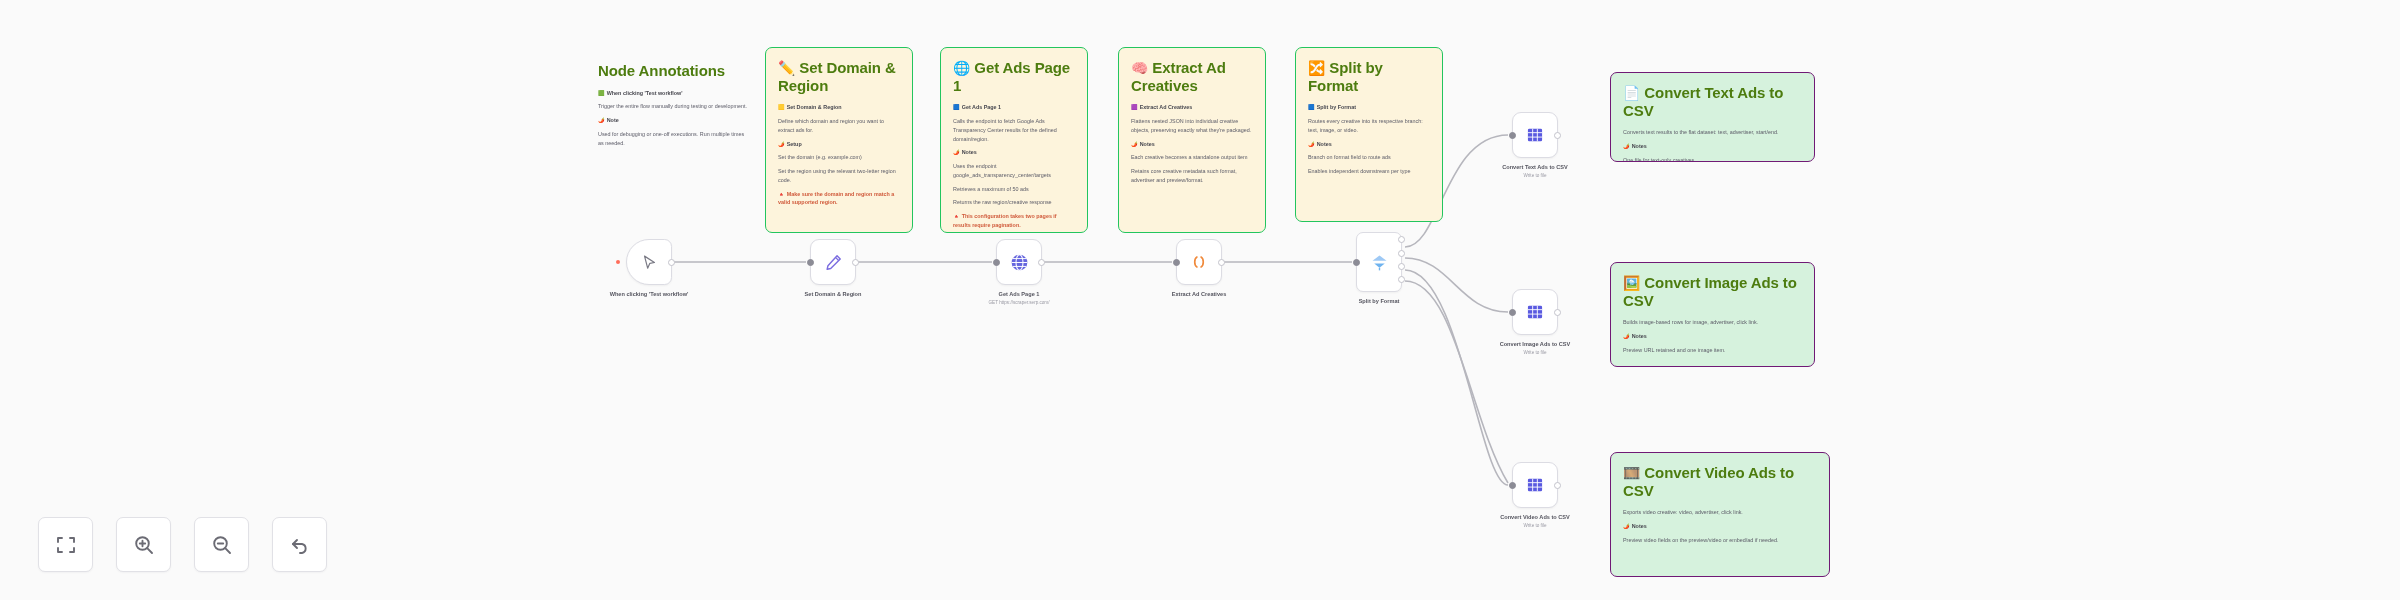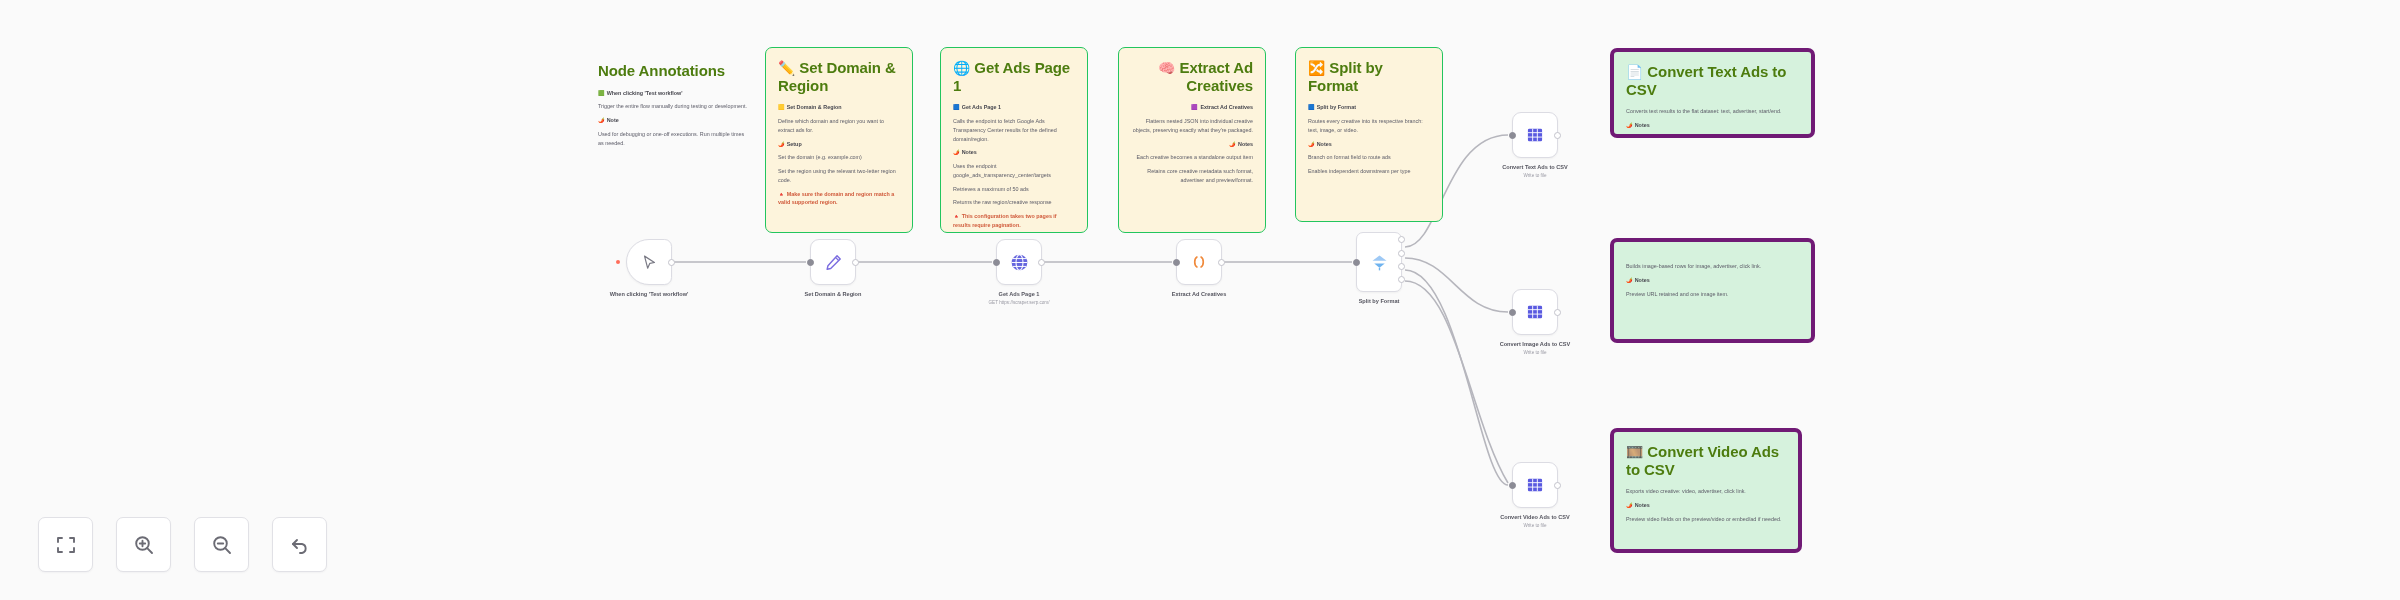--- a/index.html
+++ b/index.html
@@ -31,21 +31,21 @@
 
   
   .note {
     position: absolute;
     border-radius: 7px;
     padding: 11px 12px 10px 12px;
     overflow: hidden;
     z-index: 2;
   }
   .note.yellow { background: #fdf4dc; border: 1px solid #22c55e; }
-  .note.green  { background: #d6f2dd; border: 4px solid #701a75; }
+  .note.green  { background: #d6f2dd; border: 1px solid #701a75; margin-top: 24px; }
   .note.plain  { background: transparent; border: 1px solid transparent; }
 
   .note-title {
     font-size: 15px;
     font-weight: 700;
     color: #4d7c0f;
     line-height: 1.18;
     margin-bottom: 9px;
     letter-spacing: -0.1px;
   }
@@ -198,21 +198,21 @@
       <p class="lead"><span class="mini-emoji">🟦</span><span>Get Ads Page 1</span></p>
       <p><span>Calls the endpoint to fetch Google Ads Transparency Center results for the defined domain/region.</span></p>
       <p class="tip"><span class="mini-emoji">🌶️</span><span>Notes</span></p>
       <p><span>Uses the endpoint google_ads_transparency_center/targets</span></p>
       <p><span>Retrieves a maximum of 50 ads</span></p>
       <p><span>Returns the raw region/creative response</span></p>
       <p class="warn"><span class="mini-emoji">🔺</span><span>This configuration takes two pages if results require pagination.</span></p>
     </div>
   </div>
 
-  <div class="note yellow" style="left:1118px; top:47px; width:148px; height:186px;text-align:right;">
+  <div class="note yellow" style="left:1118px; top:47px; width:148px; height:186px;">
     <div class="note-title">
       <span class="emoji">🧠</span><span>Extract Ad Creatives</span>
     </div>
     <div class="note-body" style="margin-top:9px;">
       <p class="lead"><span class="mini-emoji">🟪</span><span>Extract Ad Creatives</span></p>
       <p><span>Flattens nested JSON into individual creative objects, preserving exactly what they're packaged.</span></p>
       <p class="tip"><span class="mini-emoji">🌶️</span><span>Notes</span></p>
       <p><span>Each creative becomes a standalone output item</span></p>
       <p><span>Retains core creative metadata such format, advertiser and preview/format.</span></p>
     </div>
@@ -237,28 +237,31 @@
     </div>
     <div class="note-body">
       <p><span>Converts text results to the flat dataset: text, advertiser, start/end.</span></p>
       <p class="tip"><span class="mini-emoji">🌶️</span><span>Notes</span></p>
       <p><span>One file for text-only creatives</span></p>
 
     </div>
   </div>
 
   <div class="note green" style="left:1610px; top:238px; width:205px; height:105px;">
+    <div class="note-title">
+      <span class="emoji">🖼️</span><span>Convert Image Ads to CSV</span>
+    </div>
     <div class="note-body" style="margin-top:9px;">
       <p><span>Builds image-based rows for image, advertiser, click link.</span></p>
       <p class="tip"><span class="mini-emoji">🌶️</span><span>Notes</span></p>
       <p><span>Preview URL retained and one image item.</span></p>
     </div>
   </div>
 
-  <div class="note green" style="left:1610px; top:428px; width:192px; height:125px;">
+  <div class="note green" style="left:1610px; top:428px; width:220px; height:125px;">
     <div class="note-title">
       <span class="emoji">🎞️</span><span>Convert Video Ads to CSV</span>
     </div>
     <div class="note-body" style="margin-top:9px;">
       <p><span>Exports video creative: video, advertiser, click link.</span></p>
       <p class="tip"><span class="mini-emoji">🌶️</span><span>Notes</span></p>
       <p><span>Preview video fields on the preview/video or embed/ad if needed.</span></p>
     </div>
   </div>
 

